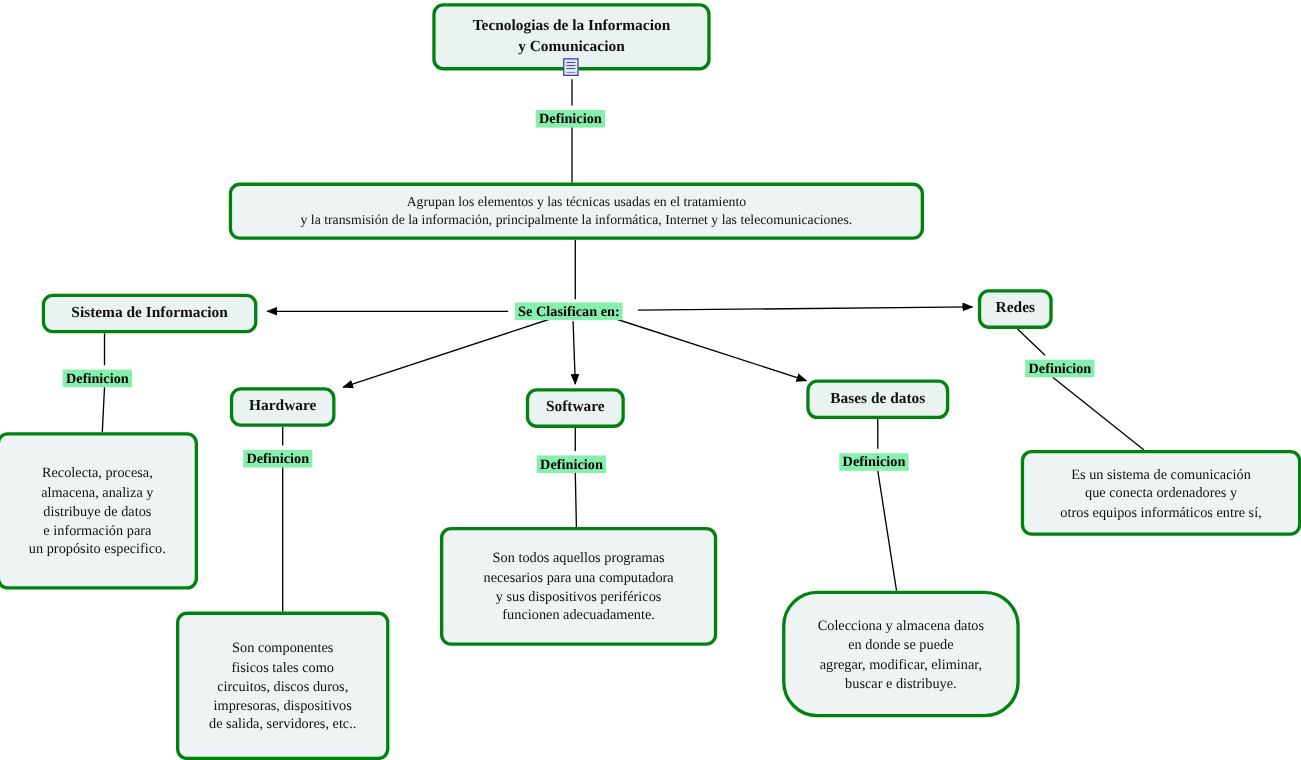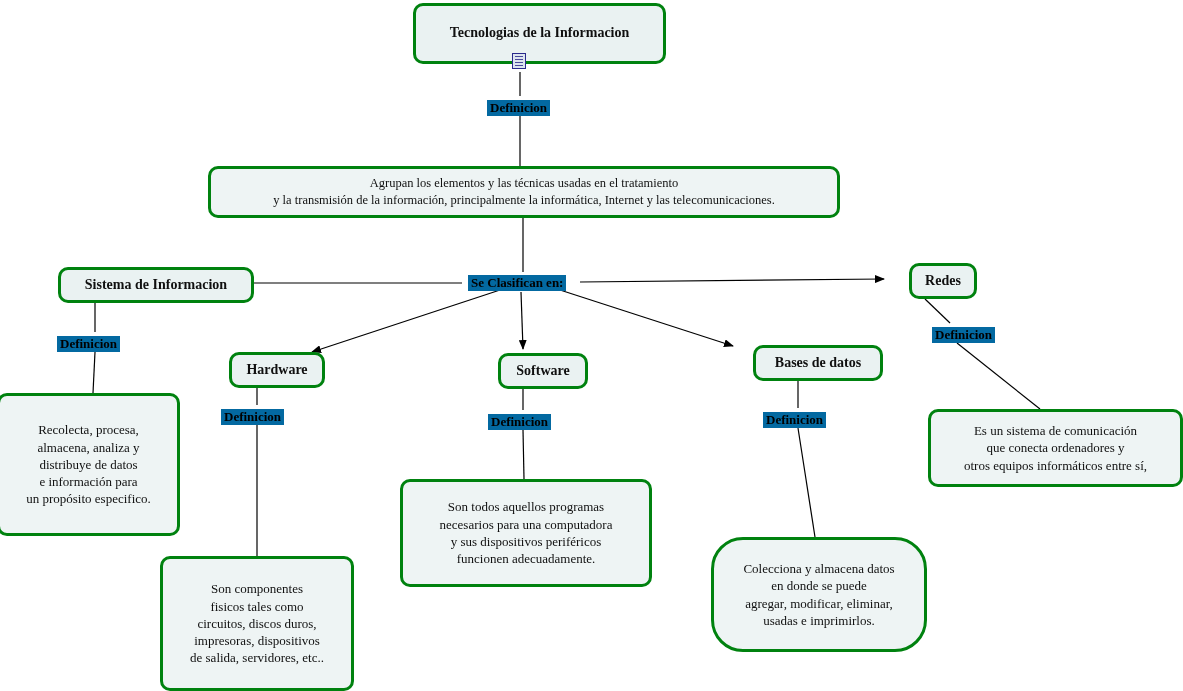--- a/index.html
+++ b/index.html
@@ -33,33 +33,32 @@
     text-align: center;
     display: flex;
     align-items: center;
     justify-content: center;
     padding: 4px 8px;
     line-height: 1.33;
   }
   .node.concept {
     font-weight: bold;
     background: #eaf2f2;
-    margin-left: 20px;
   }
   .node.text {
     font-weight: normal;
     background: #eef4f4;
   }
   .edge-label {
     position: absolute;
     font-family: "Liberation Serif", serif;
     font-weight: bold;
     font-size: 13px;
     color: #000000;
-    background: #0369a1;
+    background: #86efac;
     padding: 0 3px;
     white-space: nowrap;
   }
   .root-icon {
     position: absolute;
     width: 14px;
     height: 16px;
     border: 1px solid #2a2a8c;
     background: #dde5ef;
     box-sizing: border-box;
@@ -115,20 +114,21 @@
     <line x1="798" y1="381" x2="798" y2="408" stroke="#000000" stroke-width="1.2"></line>
     <line x1="798" y1="428" x2="815" y2="537" stroke="#000000" stroke-width="1.2"></line>
 
     <line x1="925" y1="299" x2="950" y2="323" stroke="#000000" stroke-width="1.2"></line>
     <line x1="957" y1="343" x2="1040" y2="409" stroke="#000000" stroke-width="1.2"></line>
   </svg>
 
   <div class="node concept" style="left:393px; top:3px; width:253px; height:61px; font-size:14px;">
     <div>
       <span class="nl">Tecnologias de la Informacion</span>
+      <span class="nl">y Comunicacion</span>
     </div>
   </div>
   <div class="root-icon" style="left:512px; top:53px;"></div>
 
   <div class="node text" style="left:208px; top:166px; width:632px; height:52px; font-size:12.5px;">
     <div>
       <span class="nl">Agrupan los elementos y las técnicas usadas en el tratamiento</span>
       <span class="nl">y la transmisión de la información, principalmente la informática, Internet y las telecomunicaciones.</span>
     </div>
   </div>
@@ -180,21 +180,21 @@
       <span class="nl">y sus dispositivos periféricos</span>
       <span class="nl">funcionen adecuadamente.</span>
     </div>
   </div>
 
   <div class="node text" style="left:711px; top:537px; width:216px; height:115px; font-size:13px;border-radius:32px;">
     <div>
       <span class="nl">Colecciona y almacena datos</span>
       <span class="nl">en donde se puede</span>
       <span class="nl">agregar, modificar, eliminar,</span>
-      <span class="nl">usadas e imprimirlos.</span>
+      <span class="nl">buscar e distribuye.</span>
     </div>
   </div>
 
   <div class="node text" style="left:928px; top:409px; width:255px; height:78px; font-size:13px;">
     <div>
       <span class="nl">Es un sistema de comunicación</span>
       <span class="nl">que conecta ordenadores y</span>
       <span class="nl">otros equipos informáticos entre sí,</span>
     </div>
   </div>

